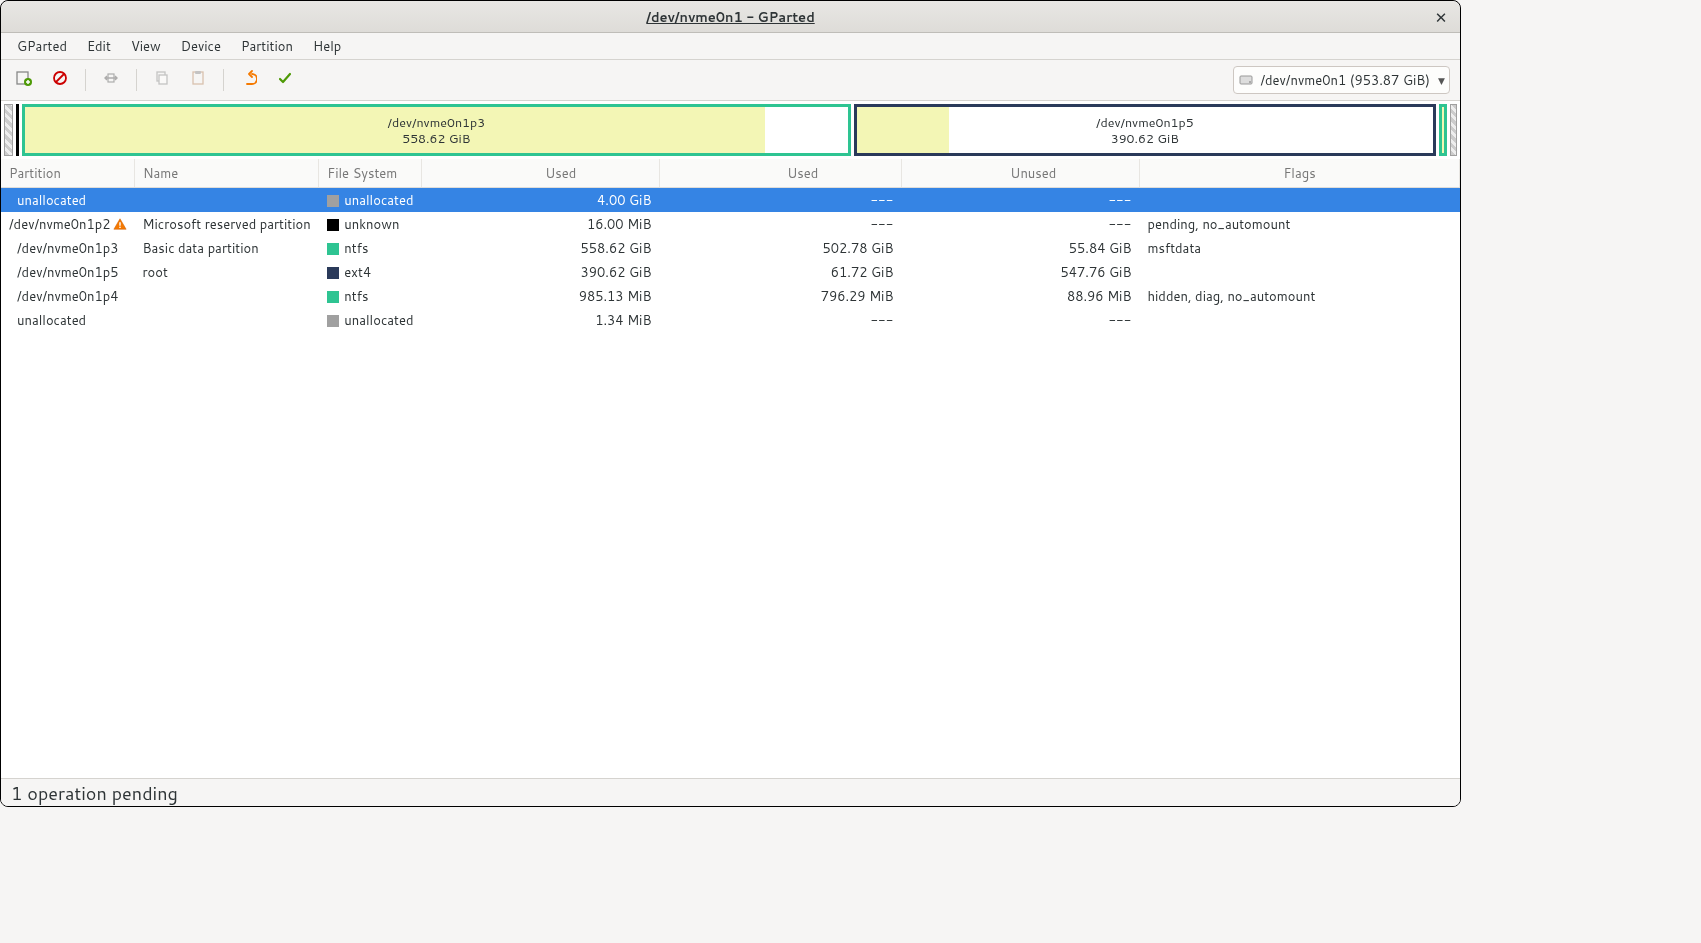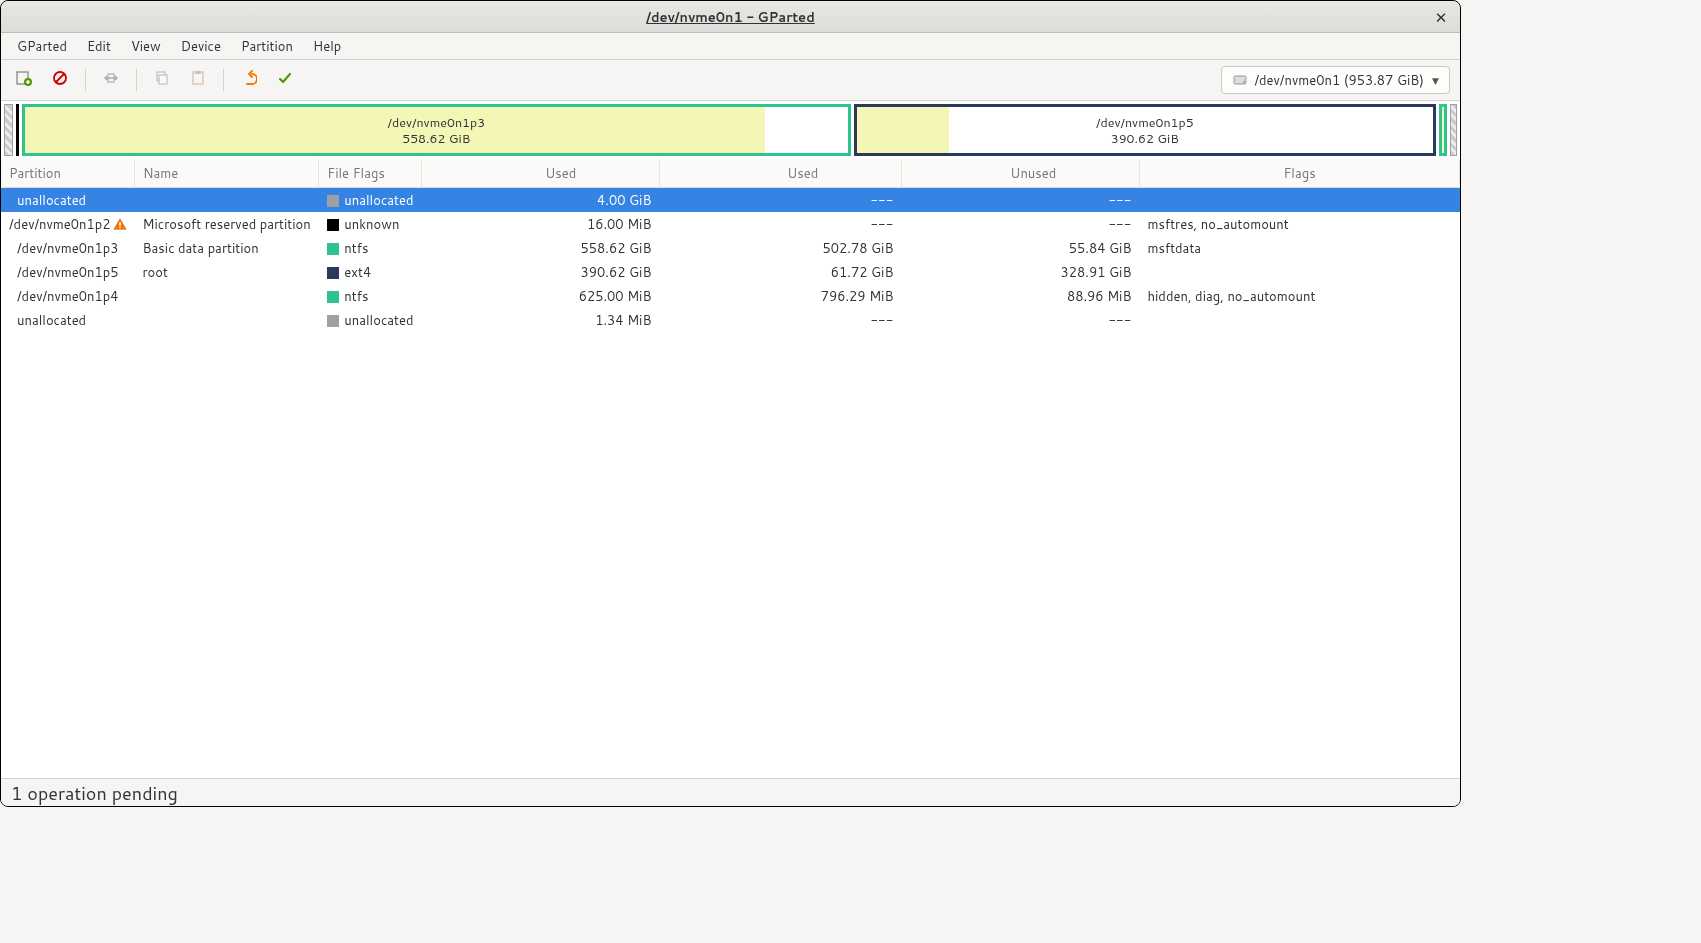--- a/index.html
+++ b/index.html
@@ -79,21 +79,21 @@
   width: 1px;
   height: 22px;
   background: #d5d3cf;
   margin: 0 6px;
 }
 .toolbar .spacer { flex: 1; }
 .device-selector {
   display: flex;
   align-items: center;
   gap: 6px;
-  padding: 4px 10px;
+  padding: 4px 4px;
   border: 1px solid #cdc7c2;
   border-radius: 4px;
   background: #fdfdfc;
   cursor: pointer;
   margin-right: 4px;
   text-align: center;
 }
 .device-selector .disk-icon {
   width: 16px; height: 16px;
   display: inline-flex;
@@ -340,21 +340,21 @@
         <col style="width:96px">
     <col style="width:238px">
         <col style="width:242px">
         <col style="width:238px">
         <col>
   </colgroup>
   <thead>
     <tr>
       <th>Partition</th>
       <th>Name</th>
-      <th>File Flags</th>
+      <th>File System</th>
       <th class="right"><span>Used</span>&nbsp;&nbsp;&nbsp;&nbsp;&nbsp;&nbsp;&nbsp;&nbsp;&nbsp;&nbsp;&nbsp;&nbsp;&nbsp;&nbsp;&nbsp;&nbsp;&nbsp;&nbsp;&nbsp;&nbsp;&nbsp;</th>
       <th class="right"><span>Used</span>&nbsp;&nbsp;&nbsp;&nbsp;&nbsp;&nbsp;&nbsp;&nbsp;&nbsp;&nbsp;&nbsp;&nbsp;&nbsp;&nbsp;&nbsp;&nbsp;&nbsp;&nbsp;&nbsp;&nbsp;&nbsp;</th>
       <th class="right"><span>Unused</span>&nbsp;&nbsp;&nbsp;&nbsp;&nbsp;&nbsp;&nbsp;&nbsp;&nbsp;&nbsp;&nbsp;&nbsp;&nbsp;&nbsp;&nbsp;&nbsp;&nbsp;&nbsp;&nbsp;&nbsp;&nbsp;</th>
       <th style="text-align:center">Flags</th>
     </tr>
   </thead>
   <tbody id="tbody">
         <tr class="selected">
           <td style="padding-left:16px"><span>unallocated</span></td>
           <td></td>
@@ -370,45 +370,45 @@
                 <path d="M8 2 1 14h14z" fill="#f57900" stroke="#ce5c00" stroke-width="0.6"></path>
                 <rect x="7.2" y="6" width="1.6" height="4" fill="#fff"></rect>
                 <rect x="7.2" y="11" width="1.6" height="1.6" fill="#fff"></rect>
               </svg>
             </span></td>
           <td>Microsoft reserved partition</td>
           <td><span class="fs-swatch sw-unknown"></span> <span>unknown</span></td>
           <td class="right">16.00 MiB</td>
           <td class="right">---</td>
           <td class="right">---</td>
-          <td>msftres, no_automount</td>
+          <td>pending, no_automount</td>
         </tr>
         <tr>
           <td style="padding-left:16px"><span>/dev/nvme0n1p3</span></td>
           <td>Basic data partition</td>
           <td><span class="fs-swatch sw-ntfs"></span> <span>ntfs</span></td>
           <td class="right">558.62 GiB</td>
           <td class="right">502.78 GiB</td>
           <td class="right">55.84 GiB</td>
           <td>msftdata</td>
         </tr>
         <tr>
           <td style="padding-left:16px"><span>/dev/nvme0n1p5</span></td>
           <td>root</td>
           <td><span class="fs-swatch sw-ext4"></span> <span>ext4</span></td>
           <td class="right">390.62 GiB</td>
           <td class="right">61.72 GiB</td>
-          <td class="right">328.91 GiB</td>
+          <td class="right">547.76 GiB</td>
           <td></td>
         </tr>
         <tr>
           <td style="padding-left:16px"><span>/dev/nvme0n1p4</span></td>
           <td></td>
           <td><span class="fs-swatch sw-ntfs"></span> <span>ntfs</span></td>
-          <td class="right">625.00 MiB</td>
+          <td class="right">985.13 MiB</td>
           <td class="right">796.29 MiB</td>
           <td class="right">88.96 MiB</td>
           <td>hidden, diag, no_automount</td>
         </tr>
         <tr>
           <td style="padding-left:16px"><span>unallocated</span></td>
           <td></td>
           <td><span class="fs-swatch sw-unalloc"></span> <span>unallocated</span></td>
           <td class="right">1.34 MiB</td>
           <td class="right">---</td>

